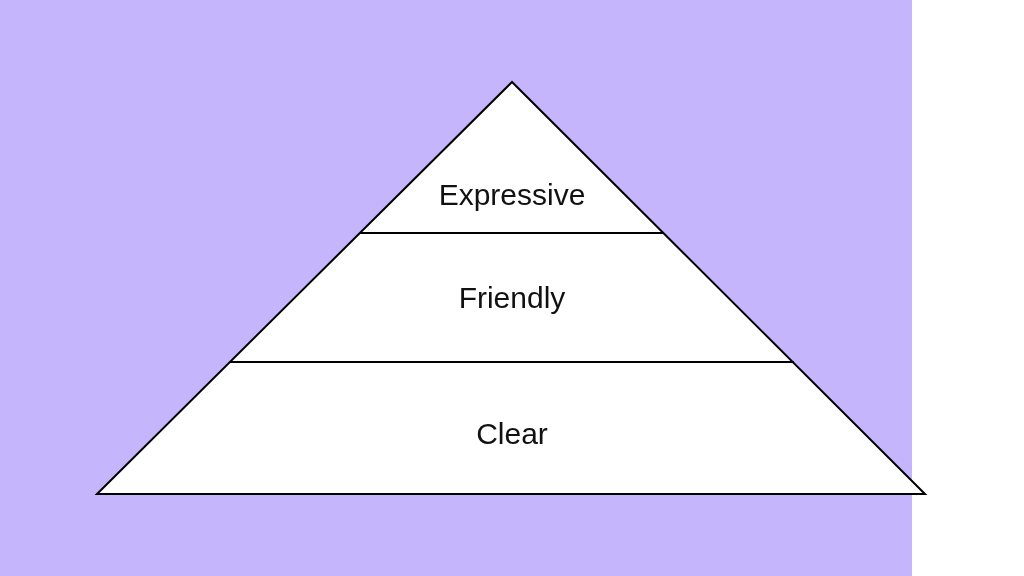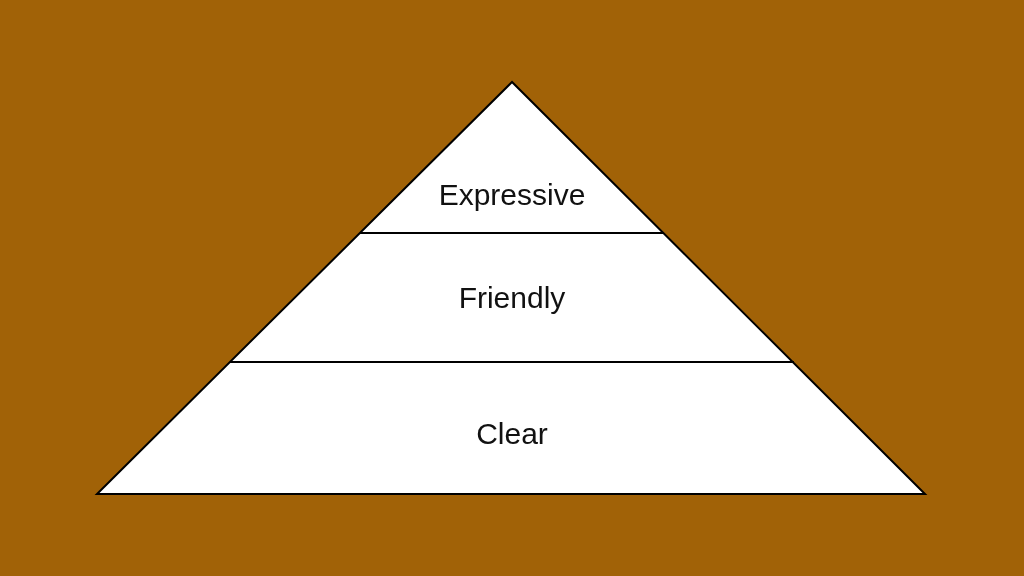--- a/index.html
+++ b/index.html
@@ -6,23 +6,23 @@
     margin: 0;
     padding: 0;
     width: 1024px;
     height: 576px;
     background: #ffffff;
     overflow: hidden;
     font-family: "Liberation Sans", sans-serif;
   }
   .canvas {
     position: relative;
-    width: 1024px;
+    width: 912px;
     height: 576px;
-    background: #a16207;
+    background: #c4b5fd;
     text-align: right;
   }
   svg {
     display: block;
   }
   .tier-label {
     font-family: "Liberation Sans", sans-serif;
     font-size: 30px;
     fill: #111111;
   }

